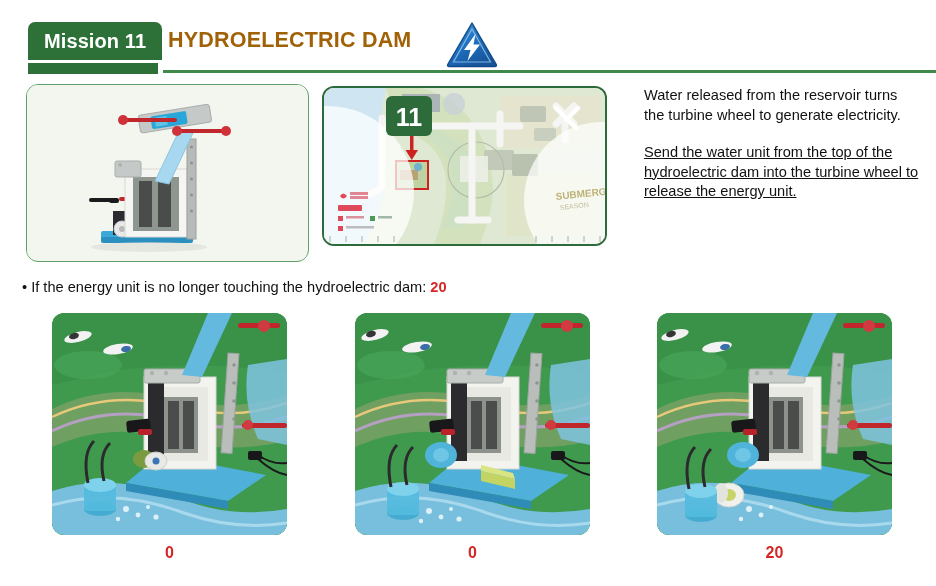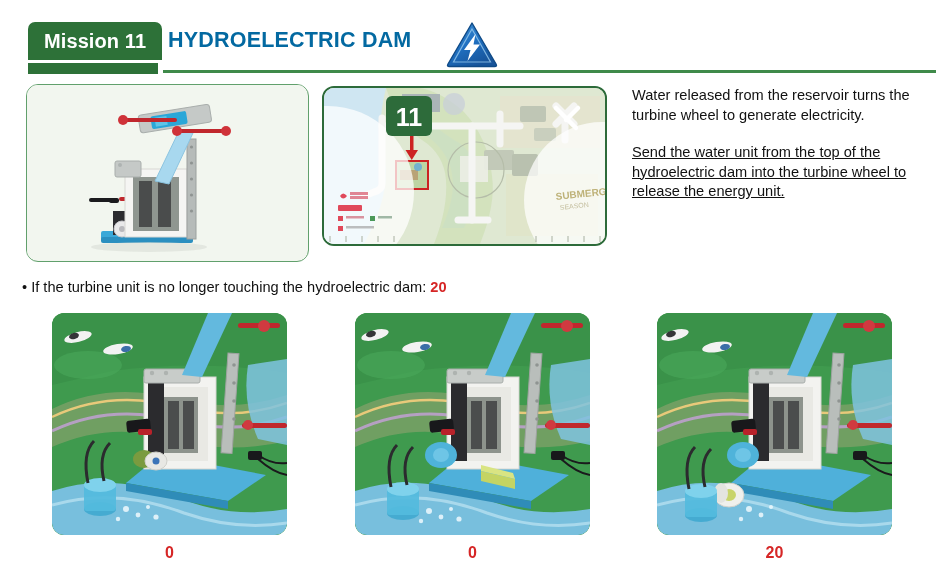--- a/index.html
+++ b/index.html
@@ -21,21 +21,21 @@
     border-radius: 7px 7px 0 0;
     display: flex; align-items: center; justify-content: center;
     padding: 0 16px;
   }
   .mission-badge span {
     color: #ffffff; font-weight: bold; font-size: 20px;
     letter-spacing: 0.1px; white-space: nowrap;
   }
   .mission-title {
     position: absolute; left: 168px; top: 6px;
-    color: #0369a1; font-weight: bold; font-size: 21.5px;
+    color: #a16207; font-weight: bold; font-size: 21.5px;
     letter-spacing: 0.2px; white-space: nowrap;
   }
   .header-rule {
     position: absolute; left: 28px; top: 41px; width: 880px; height: 11px;
     display: block;
   }
   .header-rule .green-block {
     position: absolute; left: 0; top: 0; width: 130px; height: 11px; background: #2d7138;
   }
   .header-rule .green-line {
@@ -52,21 +52,21 @@
     overflow: hidden;
   }
   .map-panel {
     position: absolute; left: 322px; top: 86px; width: 285px; height: 160px;
     border: 2px solid #2d6b3a; border-radius: 12px; overflow: hidden; background: #e9efe2;
   }
   .desc-block {
     position: absolute; left: 632px; top: 86px; width: 288px;
   }
   .desc-block p {
-    margin: 0 0 18px 0; font-size: 14.6px; line-height: 19.5px; color: #111;
+    margin: 0 0 18px 12px; font-size: 14.6px; line-height: 19.5px; color: #111;
   }
   .desc-block p:last-child { margin-bottom: 0; text-decoration: underline; }
 
   
   .score-line {
     position: absolute; left: 22px; top: 279px;
     font-size: 14.6px; color: #111; white-space: nowrap;
   }
   .score-line .pts { color: #d62626; font-weight: bold; }
 
@@ -247,21 +247,21 @@
     </svg>
   </div>
 
   <div class="desc-block">
     <p>Water released from the reservoir turns the turbine wheel to generate electricity.</p>
     <p>Send the water unit from the top of the hydroelectric dam into the turbine wheel to release the energy unit.</p>
   </div>
 
   <div class="score-line">
     <span>•</span>
-    <span>If the turbine unit is no longer touching the hydroelectric dam: </span><span class="pts">20</span>
+    <span>If the energy unit is no longer touching the hydroelectric dam: </span><span class="pts">20</span>
   </div>
 
   <div class="photo-row">
 
     <div class="photo-cell c0">
       <div class="photo-frame">
         <svg width="235" height="222" viewBox="0 0 235 222">
           <defs>
             <clipPath id="cl1">
                 <rect width="235" height="222" rx="12"></rect>

